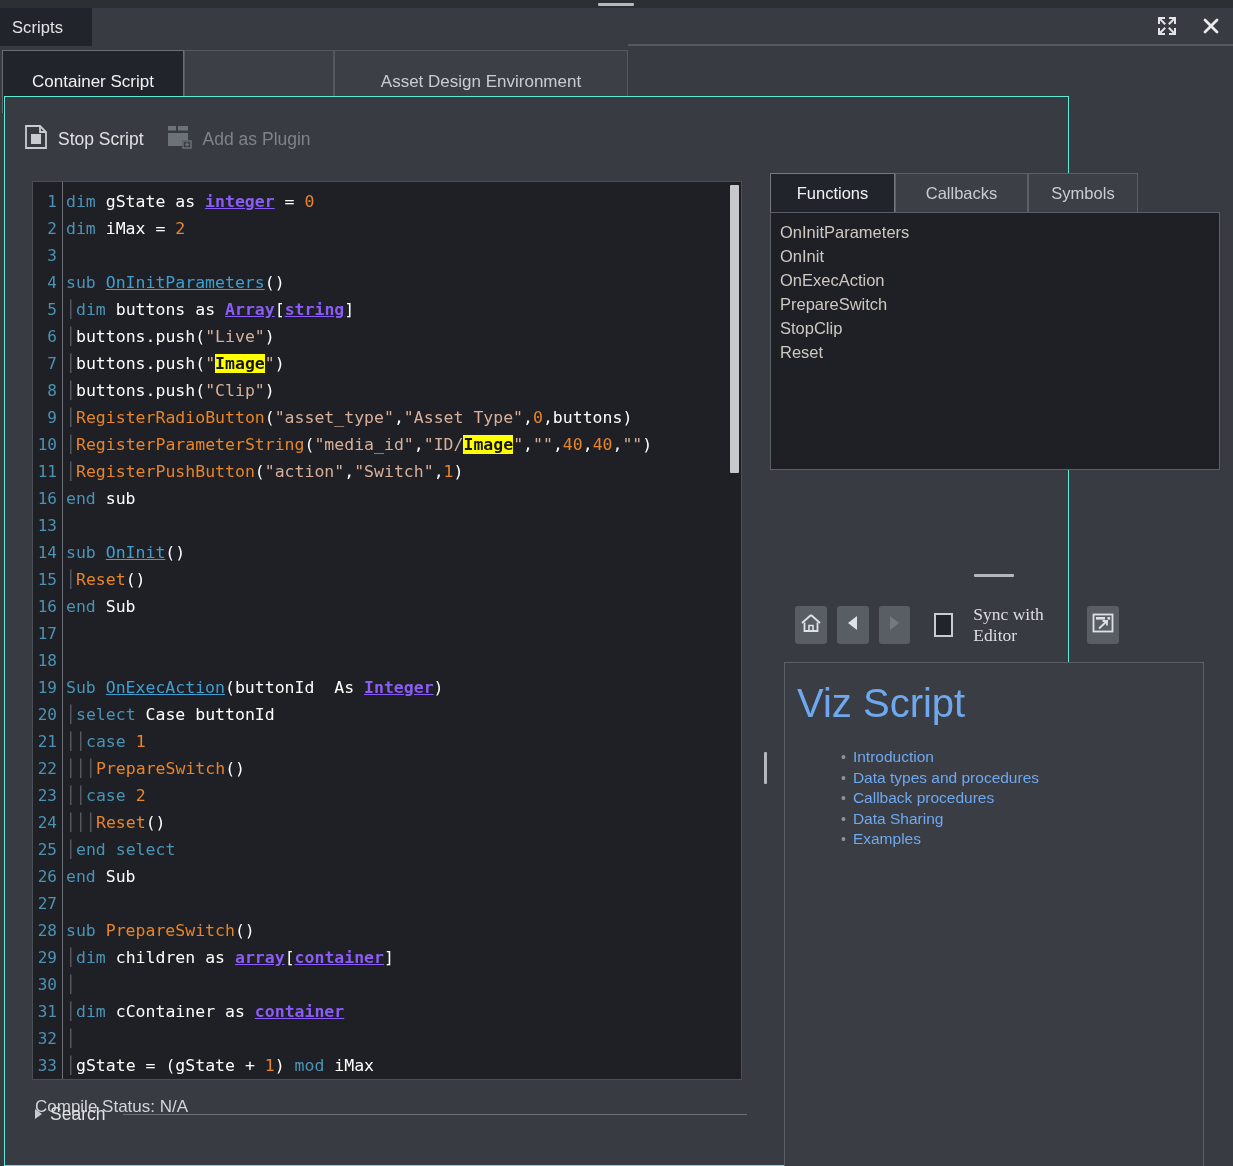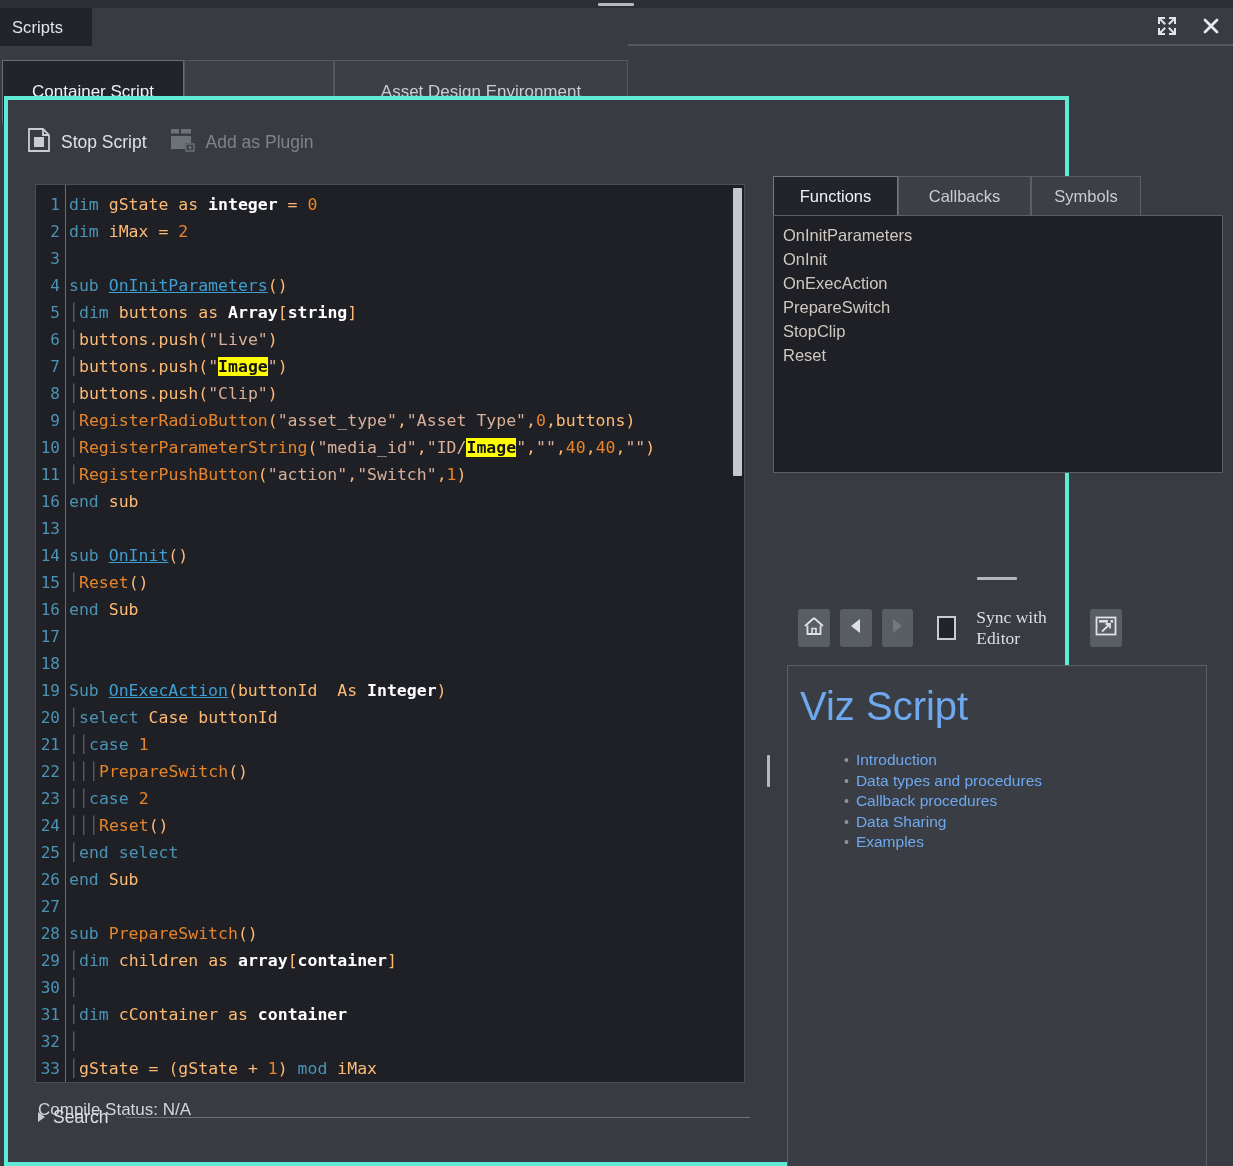--- a/index.html
+++ b/index.html
@@ -21,33 +21,33 @@
   .title-tab{position:absolute;left:0;top:8px;width:92px;height:38px;background:#21242a;
              display:flex;align-items:center;padding-left:12px;box-sizing:border-box;}
   .title-tab span{font-size:16.5px;color:#e2e4e7;letter-spacing:.1px;}
 
   .wbtns{position:absolute;right:8px;top:12px;display:flex;gap:16px;align-items:center;}
   .wbtn{width:28px;height:28px;display:flex;align-items:center;justify-content:center;cursor:pointer;}
   .wbtn svg{display:block;}
 
   
   .modetabs{position:absolute;left:0;top:50px;width:1233px;height:46px;}
-  .mtab{position:absolute;top:10px;height:63px;box-sizing:border-box;
+  .mtab{position:absolute;top:0;height:63px;box-sizing:border-box;
         display:flex;align-items:center;justify-content:center;
         font-size:17px;color:#c9ccd1;background:#3c4046;
         border:1px solid #55595f;border-bottom:none;cursor:pointer;}
   .mtab.active{background:#21242a;color:#f0f1f3;border-color:#6a6e74;}
   #mtab0{left:2px;width:182px;}
   #mtab1{left:184px;width:150px;align-items:flex-end;}
   #mtab2{left:334px;width:294px;}
   .tabfill{position:absolute;left:628px;top:44px;width:605px;height:2px;background:#55595f;}
 
   
   .panel{position:absolute;left:4px;top:96px;width:1065px;height:1070px;
-         background:#383c42;border:4px solid #5eead4;box-sizing:border-box;}
+         background:#383c42;border:1px solid #5eead4;box-sizing:border-box;}
 
   
   .toolbar{position:absolute;left:18px;top:22px;height:40px;display:flex;align-items:center;gap:22px;}
   .tbtn{display:flex;align-items:center;gap:9px;cursor:pointer;}
   .tbtn.disabled{cursor:default;}
   .tbtn .lbl{font-size:17.5px;color:#e0e2e5;}
   .tbtn.disabled .lbl{color:#7e838a;}
 
   
   .editor{position:absolute;left:27px;top:84px;width:710px;height:899px;
@@ -56,24 +56,24 @@
   .code{position:absolute;left:0;top:0;right:0;top:0;padding:6px 0 0 0;
         font-family:"DejaVu Sans Mono","Liberation Mono",monospace;font-size:16.5px;line-height:27px;}
   .crow{height:27px;white-space:pre;position:relative;}
   .ln{display:inline-block;width:24px;text-align:right;color:#4b93b5;
       font-family:"DejaVu Sans Mono",monospace;font-size:16px;vertical-align:top;}
   .ctext{display:inline-block;padding-left:9px;color:#cfd2d6;vertical-align:top;}
   .ind{display:inline-block;width:10px;color:#5b6066;}
   .k{color:#4b93b5;}
   .fn{color:#e8852a;}
   .fnu{color:#3f9fd0;text-decoration:underline;}
-  .ty{color:#ffffff;font-weight:bold;}
+  .ty{color:#8b5cf6;font-weight:bold;text-decoration:underline;}
   .st{color:#d8b09a;}
   .num{color:#e8852a;}
-  .pl{color:#fdba74;margin-top:16px;}
+  .pl{color:#ffffff;margin-top:16px;}
   .hl{background:#ffff00;color:#141414;font-weight:bold;margin-top:16px;}
   .vscroll{position:absolute;right:2px;top:3px;width:9px;height:288px;background:#c6c8cb;border-radius:1px;}
 
   
   .compile{position:absolute;left:30px;top:1000px;font-size:17px;color:#d2d5d9;}
 
   
   .searchrow{position:absolute;left:30px;top:1004px;width:712px;height:26px;display:flex;align-items:center;gap:8px;cursor:pointer;}
   .tri{width:0;height:0;border-left:7px solid #c8cbcf;border-top:5px solid transparent;border-bottom:5px solid transparent;}
   .searchlbl{font-size:17.5px;color:#dfe1e4;}

